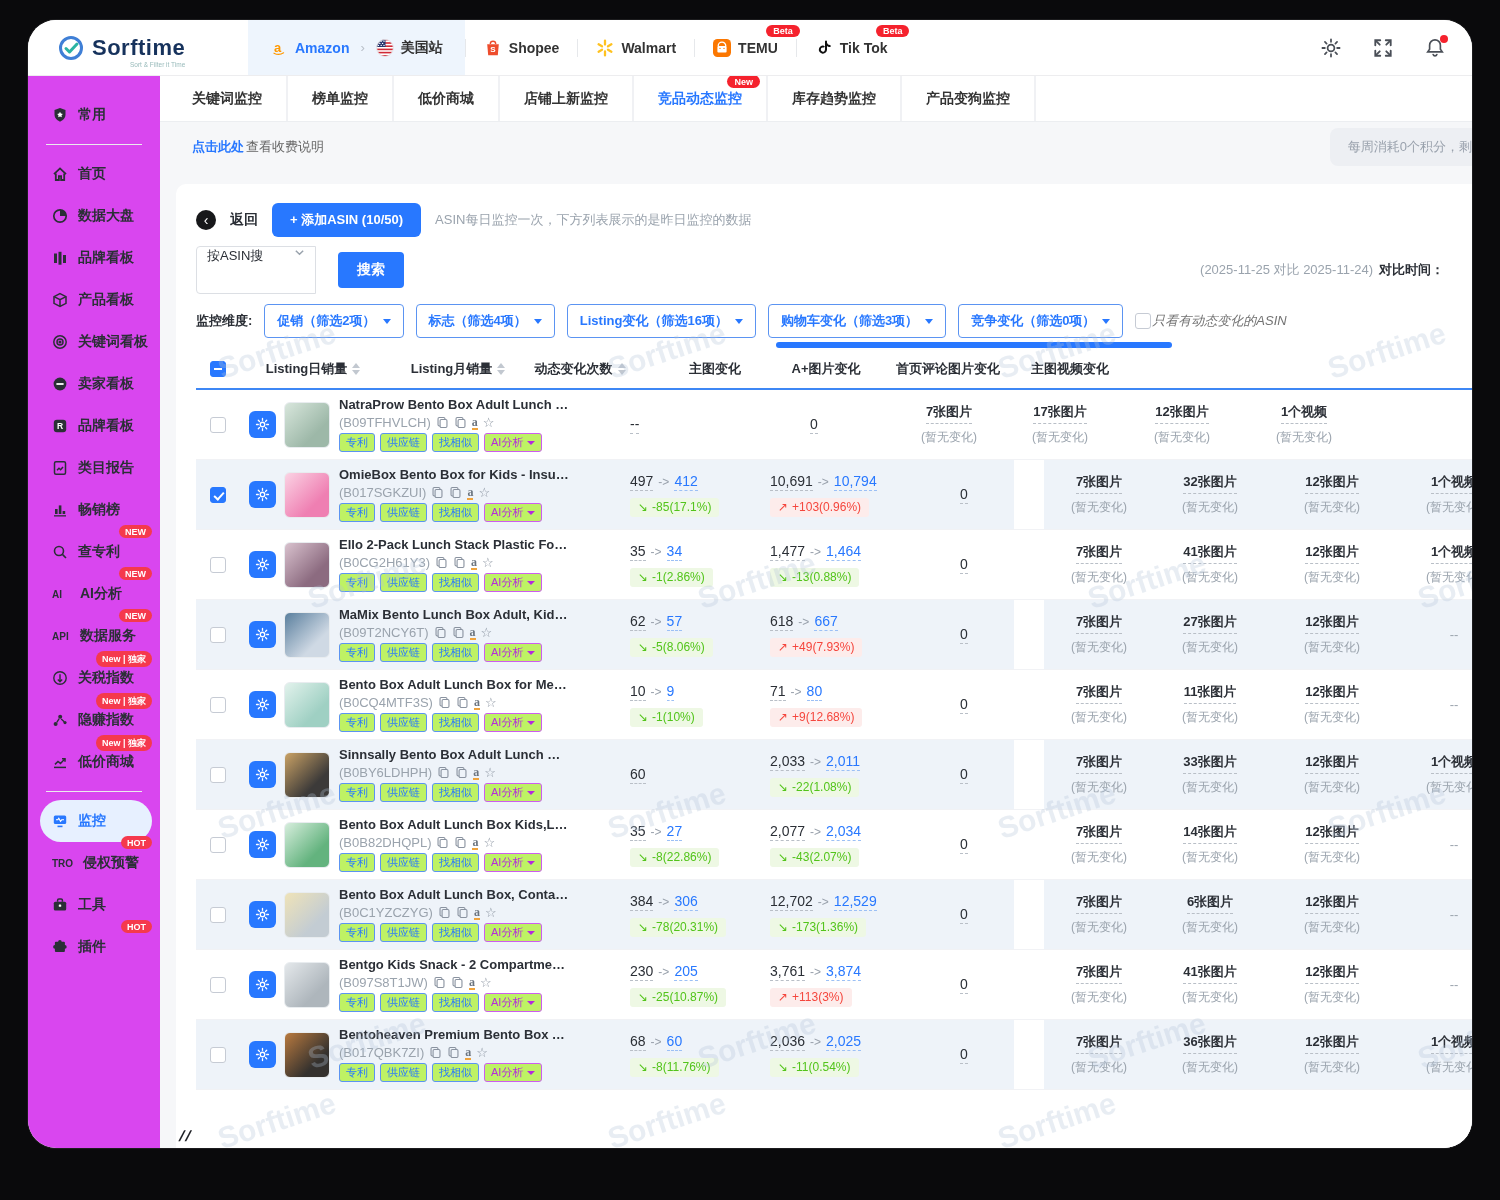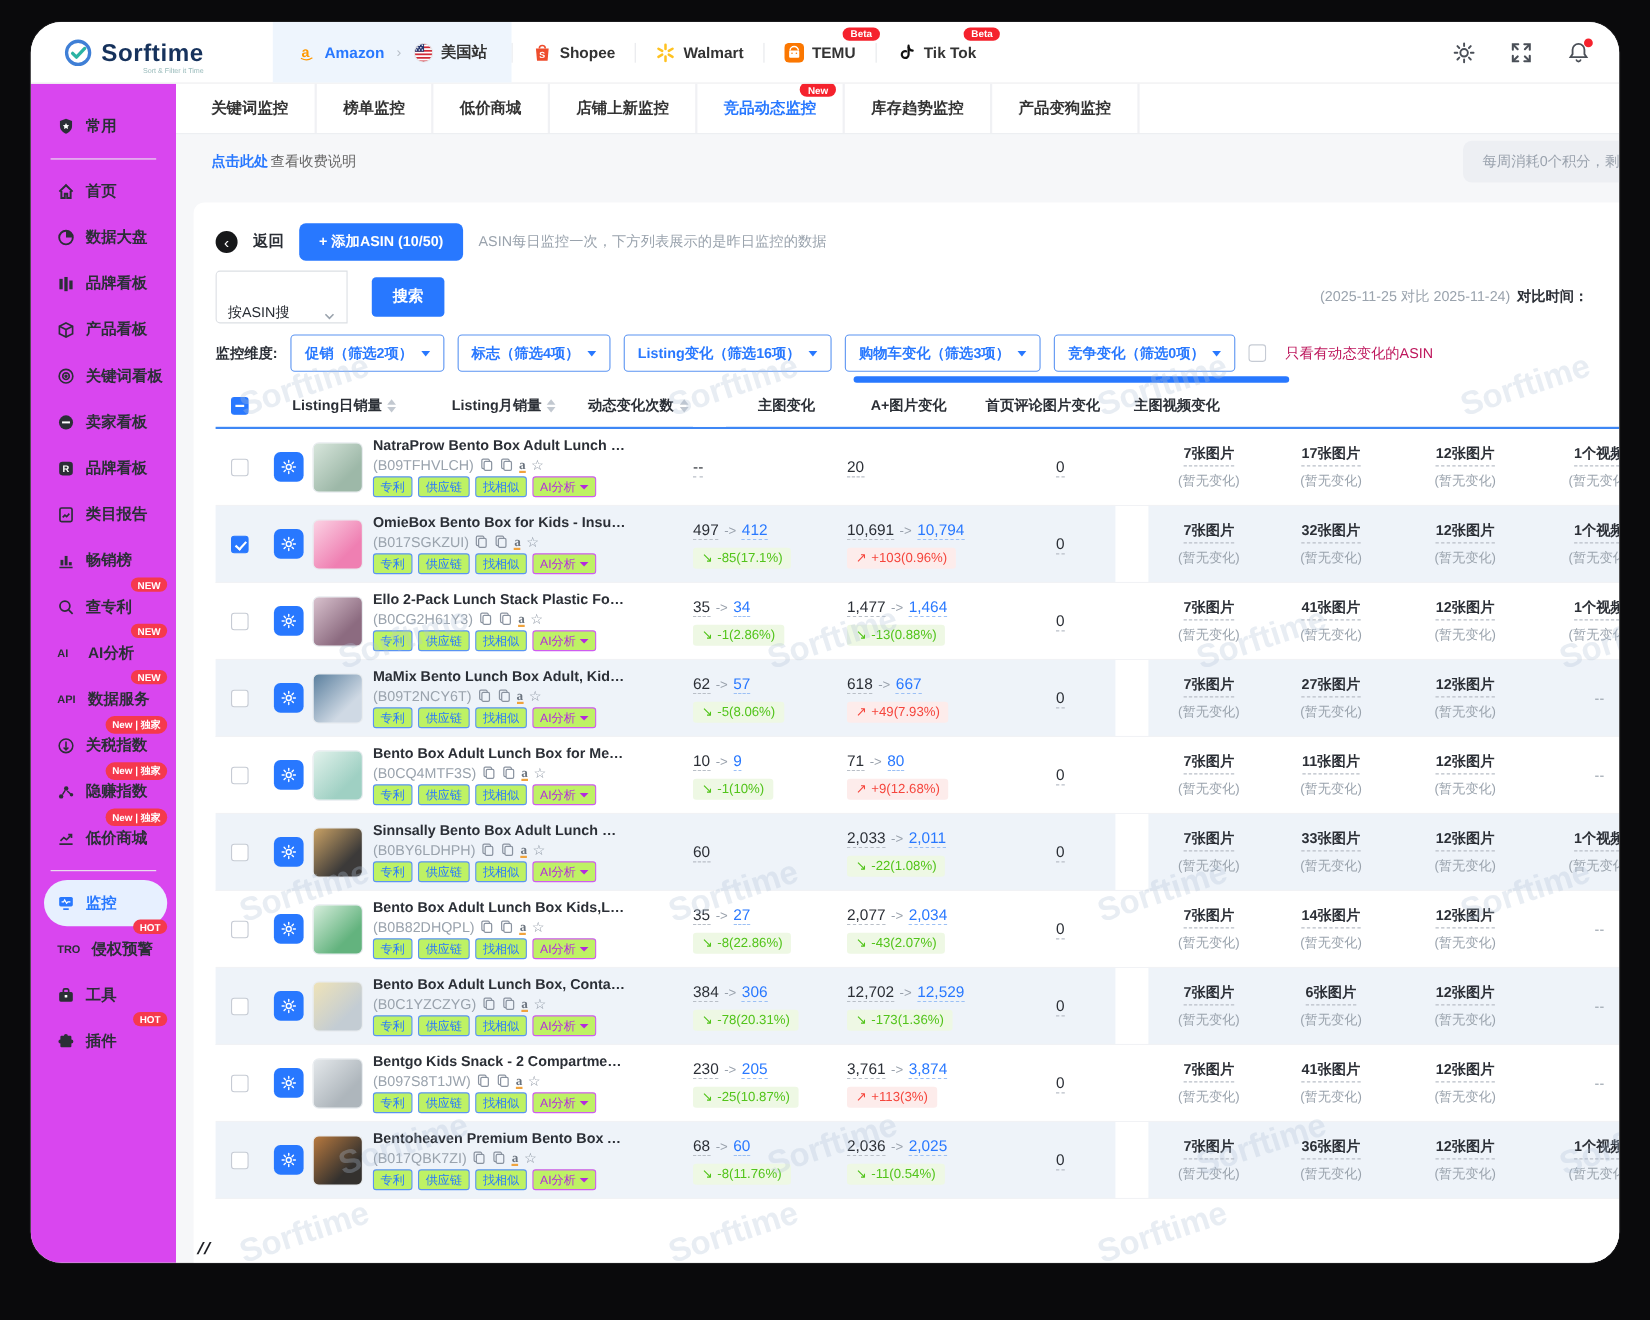--- a/index.html
+++ b/index.html
@@ -53,33 +53,33 @@
   
   .card{flex:1;background:#fff;margin:12px 0 0 16px;border-top-left-radius:10px;position:relative;overflow:hidden;padding:18px 0 0 20px;}
 
   .toolbar{display:flex;align-items:center;gap:14px;height:36px;}
   .backc{width:20px;height:20px;border-radius:50%;background:#17181a;color:#fff;display:flex;align-items:center;justify-content:center;font-size:14px;line-height:1;cursor:pointer;}
   .backlbl{font-size:14px;font-weight:700;color:#2b2f36;}
   .btn-add{background:#2878ff;color:#fff;font-size:13px;font-weight:700;border:none;height:34px;padding:0 18px;border-radius:6px;cursor:pointer;}
   .toolnote{font-size:13px;color:#9aa3ad;}
 
   .searchrow{margin-top:14px;display:flex;align-items:center;height:36px;}
-  .sel{width:120px;height:48px;border:1px solid #dcdfe4;border-radius:4px 0 0 4px;display:flex;align-items:flex-end;justify-content:space-between;padding:0 10px;font-size:13px;color:#2b2f36;background:#fff;cursor:pointer;}
+  .sel{width:120px;height:48px;border:1px solid #dcdfe4;border-radius:4px 0 0 4px;display:flex;align-items:flex-start;justify-content:space-between;padding:0 10px;font-size:13px;color:#2b2f36;background:#fff;cursor:pointer;}
   .sel svg{width:11px;height:11px;color:#9aa3ad;}
   .sinput{width:230px;height:36px;border:1px solid #dcdfe4;border-left:none;border-radius:0 4px 4px 0;padding:0 12px;font-size:13px;color:#333;font-family:inherit;}
   .sinput::placeholder{color:#c0c6cd;}
   .btn-search{margin-left:22px;width:66px;height:36px;background:#2878ff;color:#fff;border:none;border-radius:4px;font-size:14px;font-weight:700;cursor:pointer;}
   .comparewrap{margin-left:auto;padding-right:28px;font-size:13px;color:#9aa3ad;white-space:nowrap;}
   .comparewrap b{color:#2b2f36;margin-left:6px;}
 
   .filterrow{margin-top:16px;display:flex;align-items:center;gap:12px;font-size:13px;height:34px;}
   .flabel{color:#2b2f36;font-weight:700;}
   .fbtn{border:1px solid #5b94f2;color:#2878ff;background:#fff;border-radius:4px;padding:7px 12px;font-size:13px;font-weight:600;display:flex;align-items:center;cursor:pointer;white-space:nowrap;}
   .caret{width:0;height:0;border-left:4px solid transparent;border-right:4px solid transparent;border-top:5px solid currentColor;display:inline-block;margin-left:7px;}
-  .fcheck{display:flex;align-items:center;gap:17px;color:#be185d;cursor:pointer;}
+  .fcheck{display:flex;align-items:center;gap:1px;color:#737373;cursor:pointer;font-style:italic;}
 
   .bluebar{position:absolute;left:600px;top:158px;width:396px;height:6px;border-radius:3px;background:#2878ff;z-index:4;}
 
   
   .tbl{margin-top:12px;position:relative;}
   .trow{display:flex;align-items:stretch;height:70px;border-bottom:1px solid #f1f2f5;}
   .trow.hdr{height:40px;border-bottom:2px solid #3e87f5;font-weight:700;color:#2b2f36;font-size:13px;}
   .trow.stripe{background:#eef3f9;}
   .cell{display:flex;align-items:center;flex-shrink:0;}
   .c-check{width:44px;justify-content:center;}
@@ -620,25 +620,20 @@
                       <span class="tag">找相似</span>
                       <span class="tag ai">AI分析<span class="caret"></span></span>
                     </span>
                   </span>
                 </div>
                 <div class="cell c-daily">
                   <span class="vline">
                     <span class="vfrom">--</span>
                   </span>
                 </div>
-                <div class="cell c-month">
-                  <span class="vline">
-                    <span class="vfrom">20</span>
-                  </span>
-                </div>
                 <div class="cell c-dyn">
                   <span class="dynval">0</span>
                 </div>
                 <div class="cell c-gap"></div>
                 <div class="cell imgcell c-img1">
                   <span class="icount">7张图片</span>
                   <span class="isub">(暂无变化)</span>
                 </div>
                 <div class="cell imgcell c-img2">
                   <span class="icount">17张图片</span>

